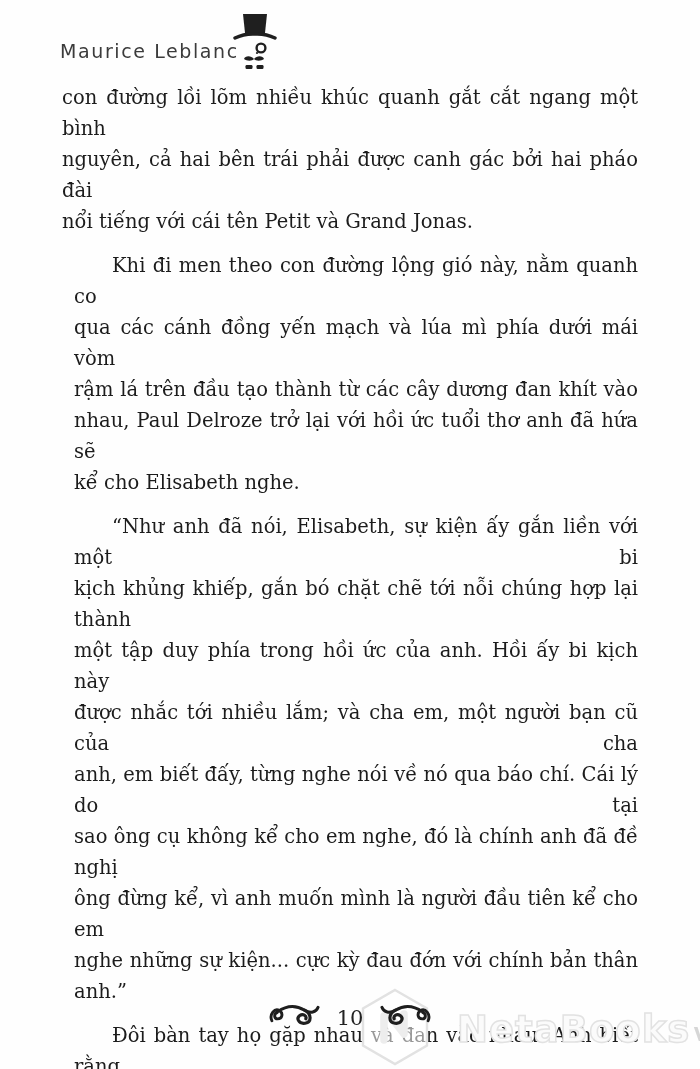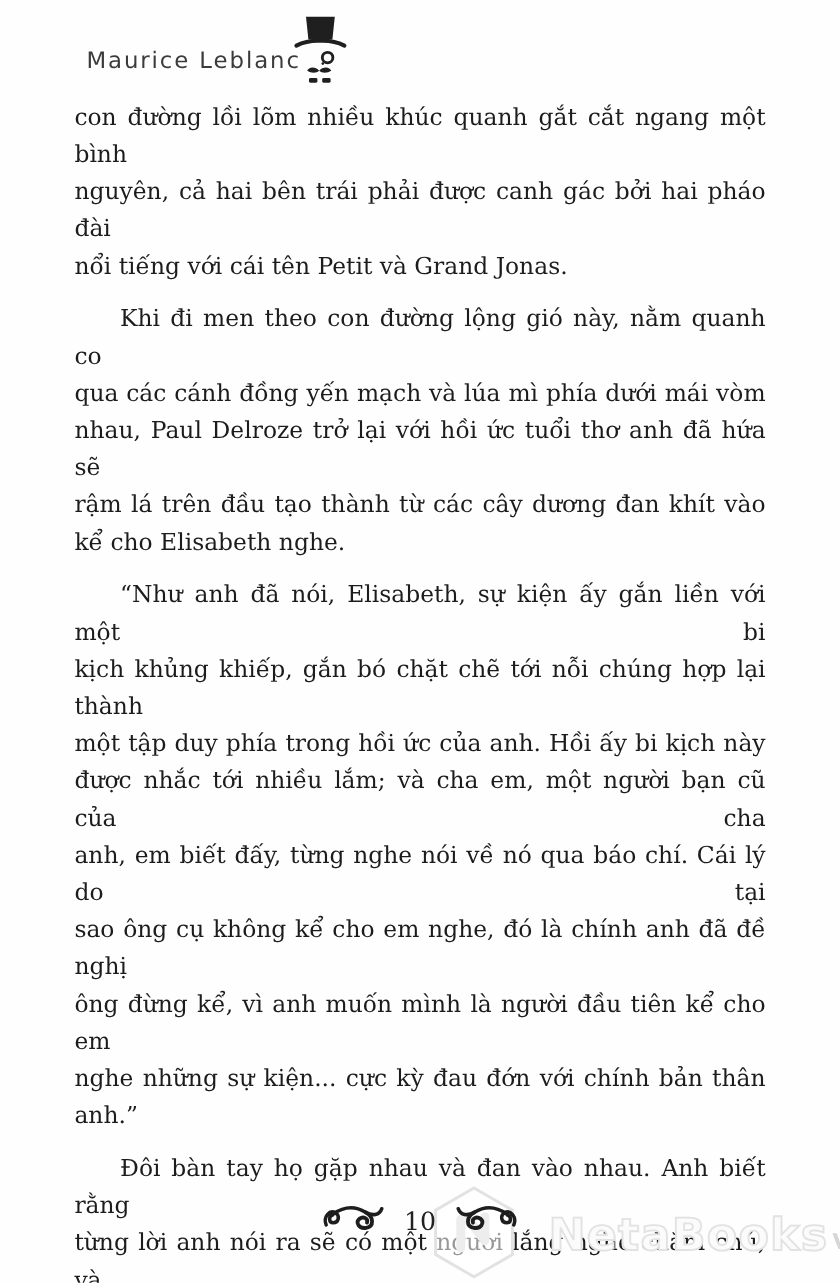--- a/index.html
+++ b/index.html
@@ -10,37 +10,37 @@
     overflow: hidden;
   }
   .page {
     position: relative;
     width: 700px; height: 1069px;
     background: #fefefe;
   }
 
   
   .header {
-    position: absolute; left: 72px; top: 10px;
+    position: absolute; left: 60px; top: 10px;
     height: 60px; width: 560px;
   }
   .author {
     position: absolute; left: 0; top: 30px;
     font-family: "DejaVu Sans", sans-serif;
     font-size: 19px; letter-spacing: 1.6px;
     color: #3b3b3b; font-weight: 400;
   }
   .hat-icon { position: absolute; left: 172px; top: 2px; }
 
   
   .body-text {
     position: absolute; left: 62px; top: 82px; width: 576px;
     color: #1c1c1c;
   }
-  .para + .para { margin-top: 13px; }
+  .para + .para { margin-top: 13px; margin-left: 12px; }
   .ln {
     font-size: 19.5px;
     line-height: 31px;
     text-align: justify;
     text-align-last: justify;
     -moz-text-align-last: justify;
     white-space: normal;
   }
   .ln.first { text-indent: 38px; }
   .ln.last  { text-align-last: left; -moz-text-align-last: left; }
@@ -109,22 +109,22 @@
 
     <div class="para">
       <div class="ln">con đường lồi lõm nhiều khúc quanh gắt cắt ngang một bình</div>
       <div class="ln">nguyên, cả hai bên trái phải được canh gác bởi hai pháo đài</div>
       <div class="ln last">nổi tiếng với cái tên Petit và Grand Jonas.</div>
     </div>
 
     <div class="para">
       <div class="ln first">Khi đi men theo con đường lộng gió này, nằm quanh co</div>
       <div class="ln">qua các cánh đồng yến mạch và lúa mì phía dưới mái vòm</div>
+      <div class="ln">rậm lá trên đầu tạo thành từ các cây dương đan khít vào</div>
       <div class="ln">nhau, Paul Delroze trở lại với hồi ức tuổi thơ anh đã hứa sẽ</div>
-      <div class="ln">rậm lá trên đầu tạo thành từ các cây dương đan khít vào</div>
       <div class="ln last">kể cho Elisabeth nghe.</div>
     </div>
 
     <div class="para">
       <div class="ln first">“Như anh đã nói, Elisabeth, sự kiện ấy gắn liền với một bi</div>
       <div class="ln">kịch khủng khiếp, gắn bó chặt chẽ tới nỗi chúng hợp lại thành</div>
       <div class="ln">một tập duy phía trong hồi ức của anh. Hồi ấy bi kịch này</div>
       <div class="ln">được nhắc tới nhiều lắm; và cha em, một người bạn cũ của cha</div>
       <div class="ln">anh, em biết đấy, từng nghe nói về nó qua báo chí. Cái lý do tại</div>
       <div class="ln">sao ông cụ không kể cho em nghe, đó là chính anh đã đề nghị</div>

